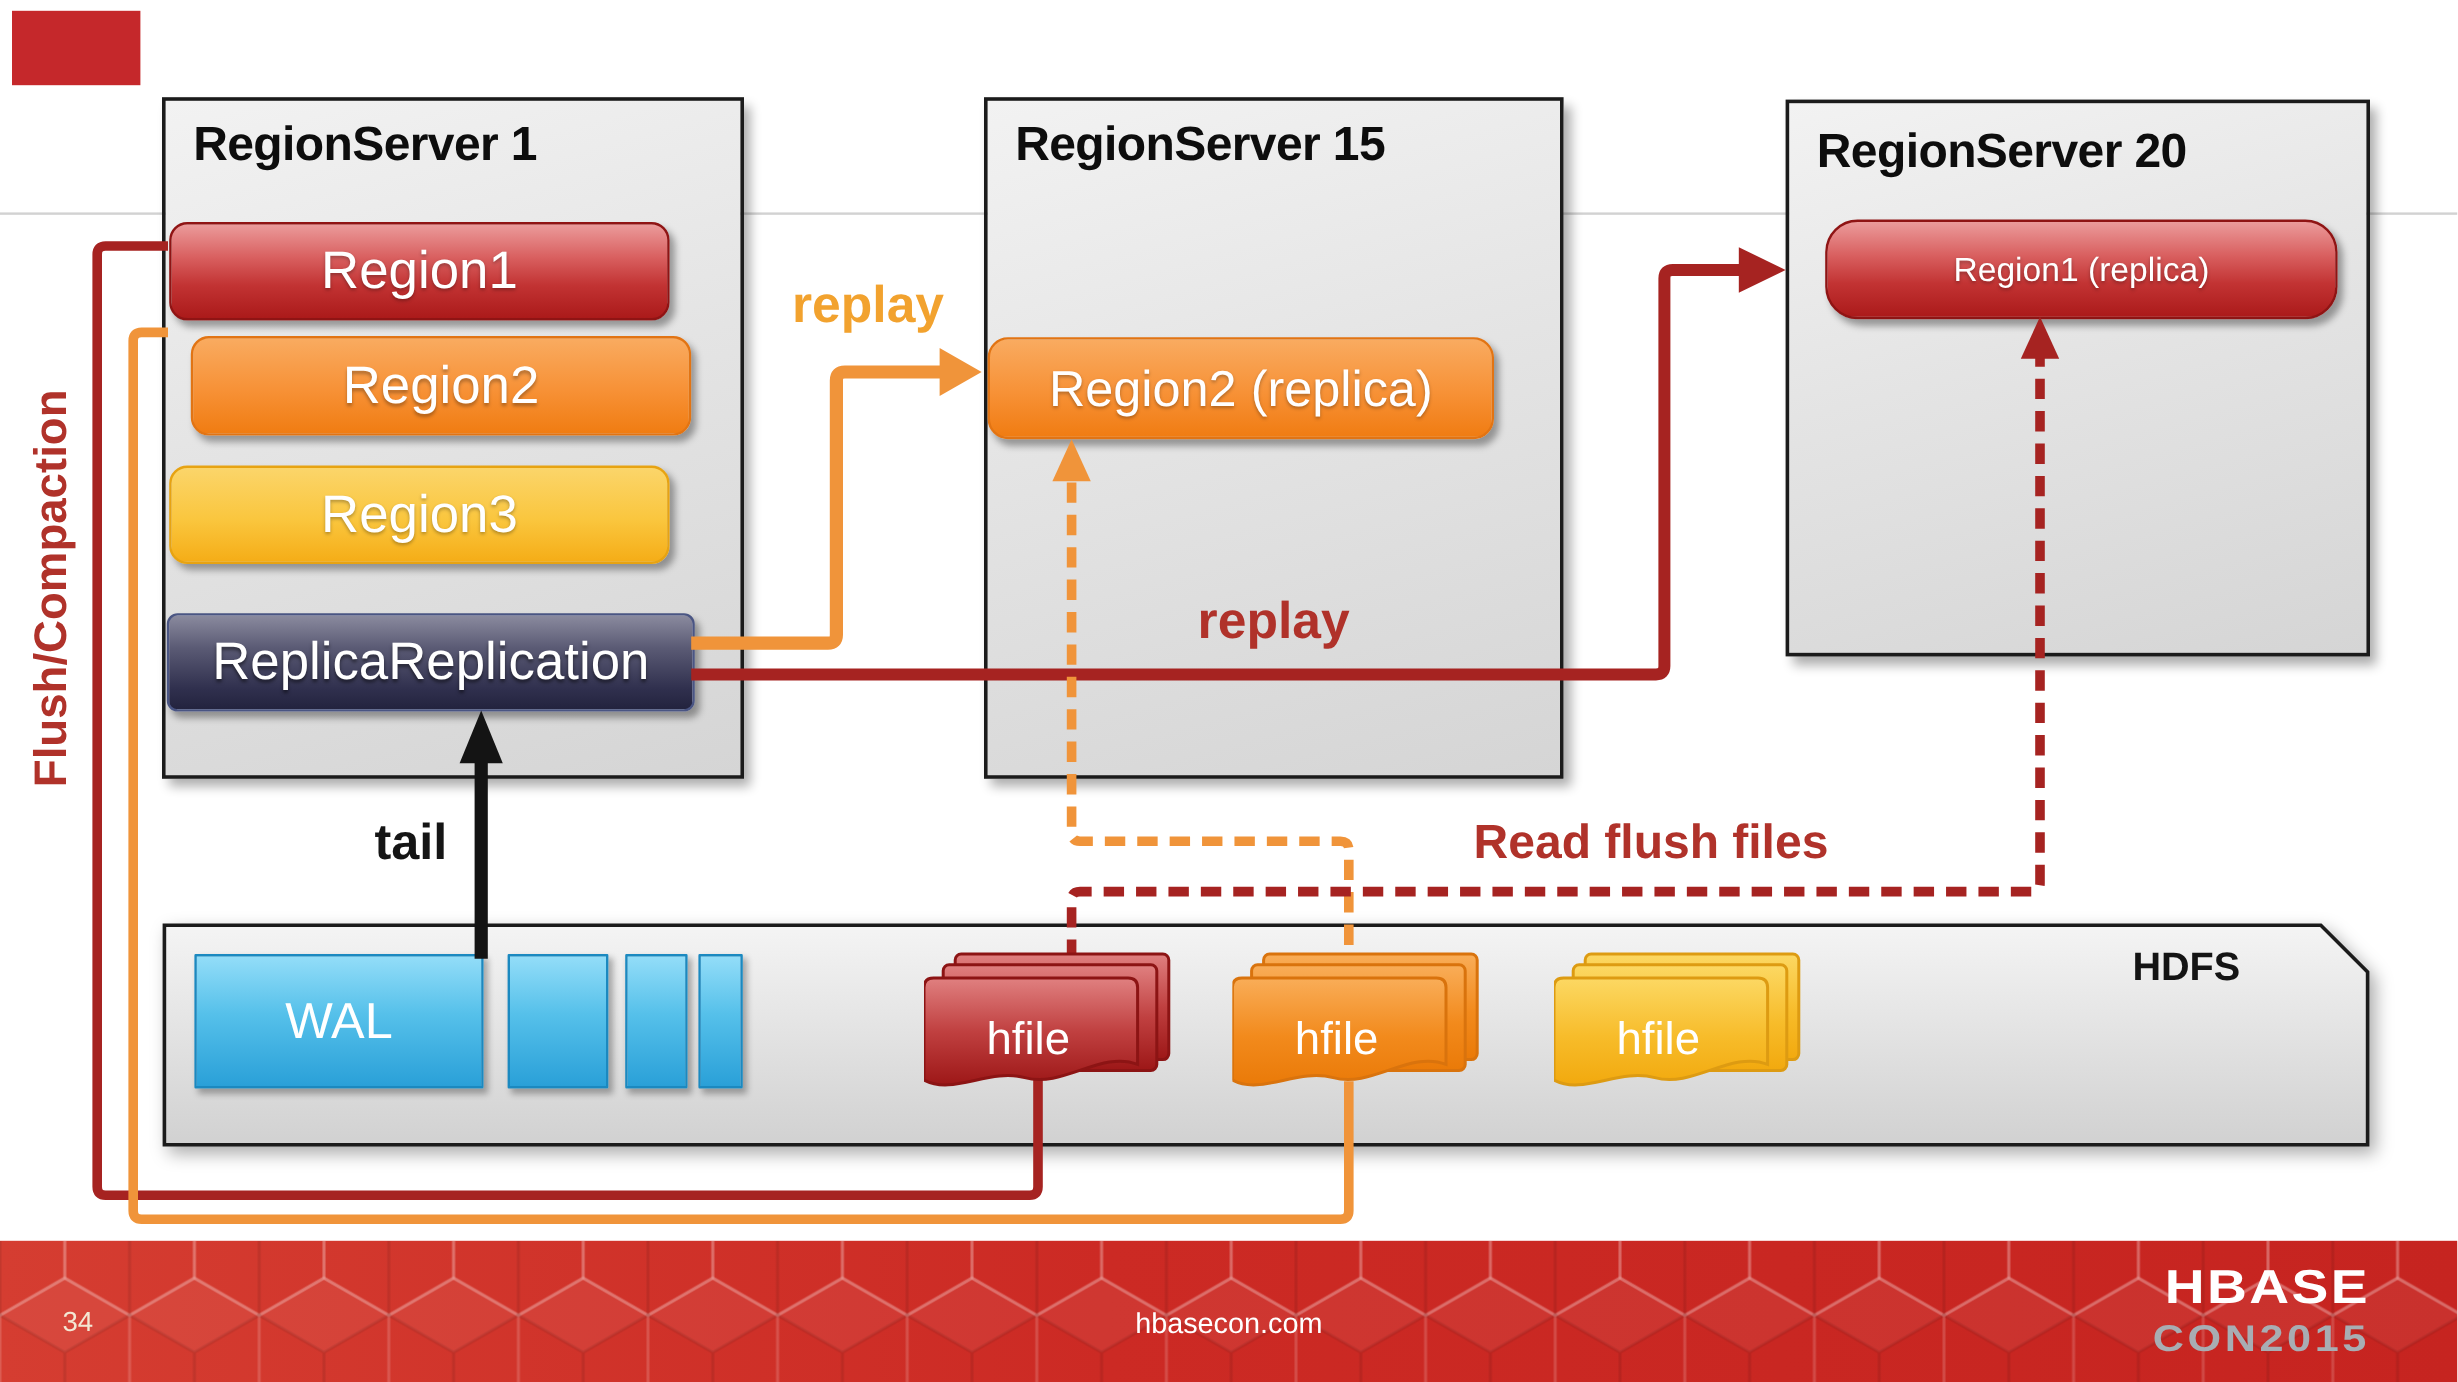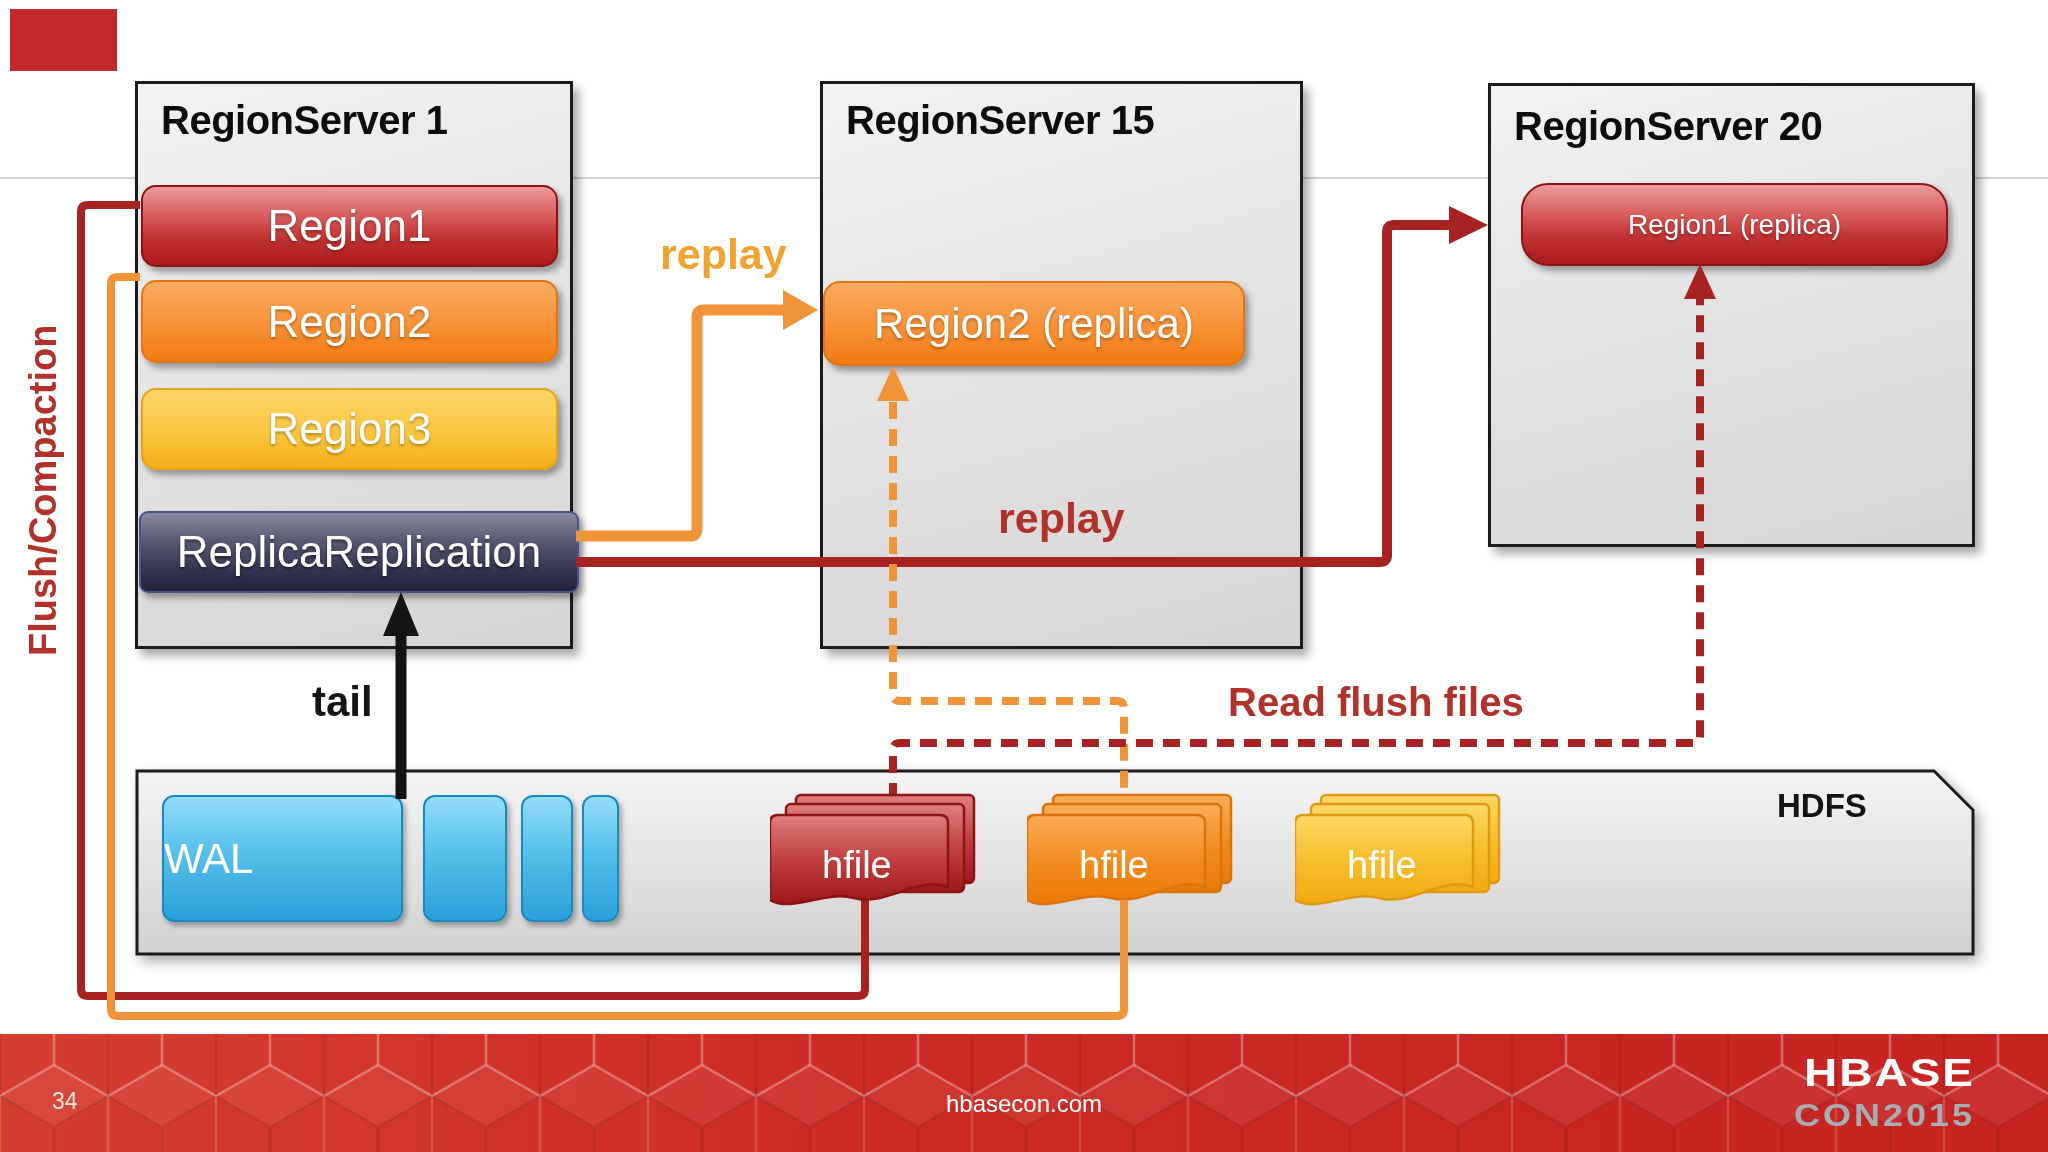--- a/index.html
+++ b/index.html
@@ -33,24 +33,24 @@
   .pill-yellow{background:linear-gradient(180deg,#fbd56a 0%,#fac63e 55%,#f5ad17 100%);border:2px solid #e7a312;}
   .pill-dark{
     background:linear-gradient(180deg,#8a8a9e 0%,#5a5a74 35%,#30304e 78%,#23233e 100%);
     border:2px solid #4a5583;border-radius:9px;font-size:44px;text-shadow:0 2px 3px rgba(0,0,0,0.5);
   }
   
   .hdfs-wrap{left:135px;top:769px;width:1840px;height:187px;z-index:2;}
   .hdfs-shape{position:absolute;left:0;top:0;filter:drop-shadow(5px 6px 7px rgba(0,0,0,0.33));}
   .hdfs-label{position:absolute;left:1642px;top:18px;font-size:33px;font-weight:bold;color:#141414;}
   .bluebox{
-    position:absolute;box-sizing:border-box;top:26px;height:127px;
+    position:absolute;box-sizing:border-box;top:26px;height:112px;
     background:linear-gradient(180deg,#93ddf8 0%,#55c0ea 45%,#2aa0d8 100%);
-    border:2px solid #1b89c0;border-radius:12px;box-shadow:3px 4px 5px rgba(0,0,0,0.3);
-    display:flex;align-items:center;color:#fff;font-size:42px;
+    border:2px solid #1b89c0;border-radius:1px;box-shadow:3px 4px 5px rgba(0,0,0,0.3);
+    display:flex;align-items:center;justify-content:center;color:#fff;font-size:42px;
   }
   
   .lbl{z-index:7;white-space:nowrap;font-weight:bold;}
   .lbl-replay-o{left:660px;top:230px;font-size:43px;color:#f2a22e;}
   .lbl-replay-r{left:998px;top:494px;font-size:43px;color:#b0322a;}
   .lbl-tail{left:312px;top:678px;font-size:42px;color:#151515;}
   .lbl-read{left:1228px;top:680px;font-size:40px;color:#b0322a;}
   .lbl-flush{
     left:22px;top:360px;height:296px;font-size:38px;color:#b0322a;
     writing-mode:vertical-rl;transform:rotate(180deg);text-align:center;
@@ -70,26 +70,26 @@
   .logo2{font-size:36px;font-weight:900;color:#a8adb3;letter-spacing:3px;margin-top:2px;transform:scaleY(0.86);transform-origin:right top;}
 </style>
 </head>
 <body>
 
 <div id="slide">
 
   <div class="abs faint-line"></div>
   <div class="abs corner-rect"></div>
 
-  <div class="abs server" style="left:135px;top:81px;width:438px;height:568px;padding-left:43px;">
+  <div class="abs server" style="left:135px;top:81px;width:485px;height:568px;padding-left:43px;">
     <div class="server-title">RegionServer 1</div>
     <div class="pill pill-red" style="left:3px;top:101px;width:417px;height:82px;">
       <span>Region1</span>
     </div>
-    <div class="pill pill-orange" style="left:3px;top:196px;width:417px;height:83px;">
+    <div class="pill pill-orange" style="left:21px;top:196px;width:417px;height:83px;">
       <span>Region2</span>
     </div>
     <div class="pill pill-yellow" style="left:3px;top:304px;width:417px;height:82px;text-align:center;">
       <span>Region3</span>
     </div>
     <div class="pill pill-dark" style="left:1px;top:427px;width:440px;height:82px;">
       <span>ReplicaReplication</span>
     </div>
   </div>
 

